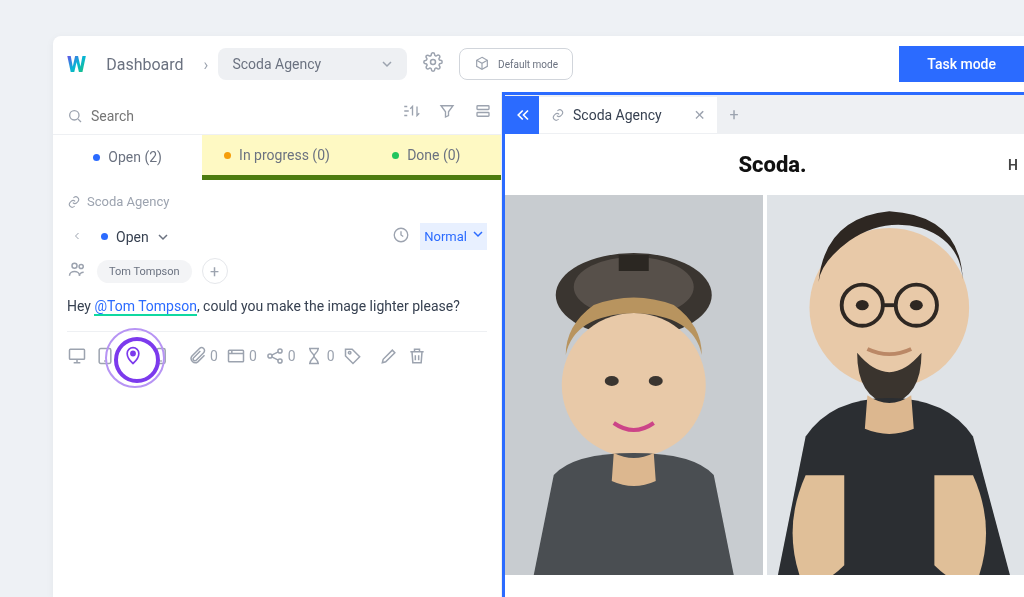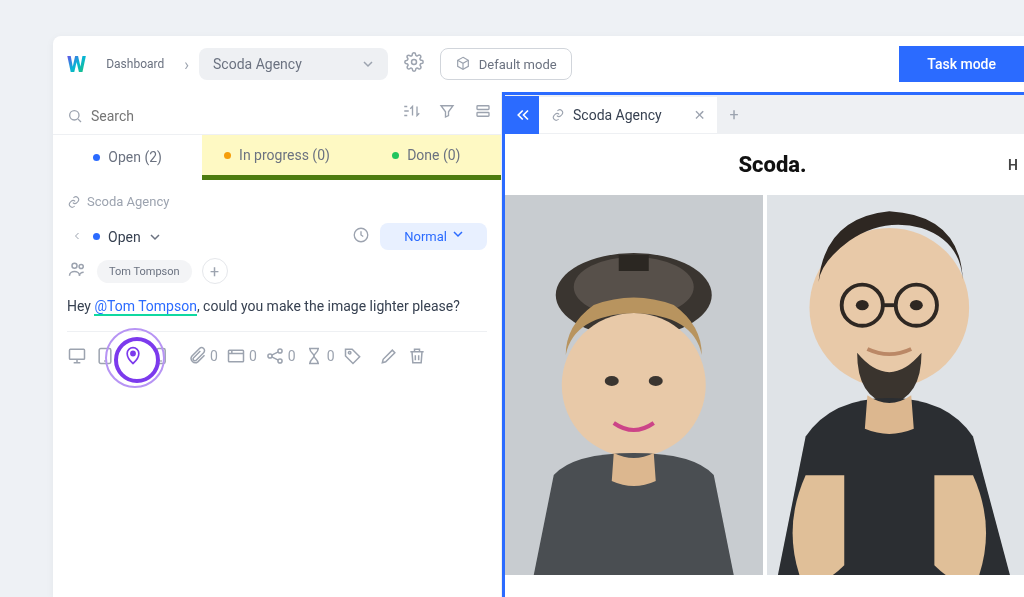--- a/index.html
+++ b/index.html
@@ -2,25 +2,25 @@
 <html><head>
 <meta charset="utf-8">
 <style>
 * { box-sizing: border-box; margin: 0; padding: 0; font-family: -apple-system, BlinkMacSystemFont, "Segoe UI", Roboto, sans-serif; }
 body { background: #eef1f5; width: 1024px; height: 597px; overflow: hidden; }
 .app { position: absolute; left: 53px; top: 36px; width: 971px; height: 561px; background: #fff; border-radius: 8px 0 0 0; box-shadow: 0 2px 8px rgba(0,0,0,.05); overflow: hidden; display: flex; flex-direction: column; }
 
 
 .topbar { display: flex; align-items: center; padding: 10px 14px; gap: 10px; }
 .logo { font-size: 22px; font-weight: 800; background: linear-gradient(135deg,#7c3aed,#06b6d4,#22c55e); -webkit-background-clip: text; -webkit-text-fill-color: transparent; }
-.crumb { color: #6b7280; font-size: 12px; padding: 6px 10px; border-radius: 6px; cursor: pointer; }
+.crumb { color: #6b7280; font-size: 16px; padding: 6px 10px; border-radius: 6px; cursor: pointer; }
 .chev-r { color:#9ca3af; }
 .project-dd { background:#eef0f3; border-radius:8px; padding:8px 14px; display:flex; align-items:center; gap:60px; color:#6b7280; font-size:14px; cursor:pointer; }
 .gear { color:#9ca3af; cursor:pointer; padding:6px; }
-.default-mode { display:flex; align-items:center; gap:8px; border:1px solid #d1d5db; border-radius:8px; padding:7px 14px; color:#6b7280; font-size:13px; cursor:pointer; }
+.default-mode { display:flex; align-items:center; gap:8px; border:1px solid #d1d5db; border-radius:8px; padding:7px 14px; color:#6b7280; font-size:10px; cursor:pointer; }
 .spacer { flex:1; }
 .board-btn { border:1.5px solid #2b6bff; color:#2b6bff; background:#fff; border-radius:8px; padding:7px 20px; font-size:14px; font-weight:500; cursor:pointer; }
 .task-mode { background:#2b6bff; color:#fff; padding:9px 28px; font-size:14px; font-weight:500; cursor:pointer; margin-right:-14px; align-self:stretch; display:flex; align-items:center; }
 
 .body { flex:1; display:flex; overflow:hidden; }
 
 
 .left { width:449px; display:flex; flex-direction:column; border-right:1px solid #eef0f3; }
 .searchbar { display:flex; align-items:flex-end; border-bottom:1px solid #eef0f3; }
 .search-wrap { flex:1; display:flex; align-items:center; gap:8px; padding:10px 14px; color:#9ca3af; }
@@ -32,26 +32,26 @@
 .tab { flex:1; display:flex; align-items:center; justify-content:center; gap:8px; padding:12px 0; font-size:14px; color:#6b7280; cursor:pointer; background:#fef9c3; border-bottom:5px solid #4d7c0f; }
 .tab.active { background:#fff; border-bottom:1px solid #fff; }
 .dot { width:7px; height:7px; border-radius:50%; }
 .dot.blue { background:#2b6bff; }
 .dot.orange { background:#f59e0b; }
 .dot.green { background:#22c55e; }
 
 .breadc { display:flex; align-items:center; gap:6px; color:#9ca3af; font-size:13px; padding:14px 14px 6px; }
 .breadc svg { width:14px; height:14px; }
 
-.statusrow { display:flex; align-items:center; padding:8px 14px; gap:6px; }
+.statusrow { display:flex; align-items:center; padding:8px 14px; gap:14px; }
 .back { color:#9ca3af; cursor:pointer; padding:4px; }
 .stpill { display:flex; align-items:center; gap:8px; color:#374151; font-size:14px; cursor:pointer; }
 .priority { margin-left:auto; display:flex; align-items:center; gap:10px; }
 .clock { color:#9ca3af; }
-.prio-pill { background:#e8f0ff; color:#2b6bff; border-radius:8px; padding:6px 24px; font-size:13px; display:flex; gap:6px; cursor:pointer; }
+.prio-pill { background:#e8f0ff; color:#2b6bff; border-radius:0; padding:6px 4px; font-size:13px; display:flex; gap:6px; cursor:pointer; }
 
 .task-head { display:flex; align-items:center; gap:10px; padding:4px 14px 10px; }
 .pin { position:relative; width:32px; height:36px; }
 .pin-circle { width:30px; height:30px; background:#7c3aed; border-radius:50%; display:flex; align-items:center; justify-content:center; color:#fff; font-size:13px; font-weight:600; }
 .pin-tail { position:absolute; bottom:-2px; left:11px; width:0; height:0; border-left:5px solid transparent; border-right:5px solid transparent; border-top:8px solid #7c3aed; }
 .task-title { font-size:16px; font-weight:700; color:#111827; }
 
 .assignees { display:flex; align-items:center; gap:10px; padding:0 14px 12px; }
 .people-ic { color:#9ca3af; }
 .chip { background:#f3f4f6; border-radius:14px; padding:5px 12px; font-size:11px; color:#6b7280; cursor:pointer; }

